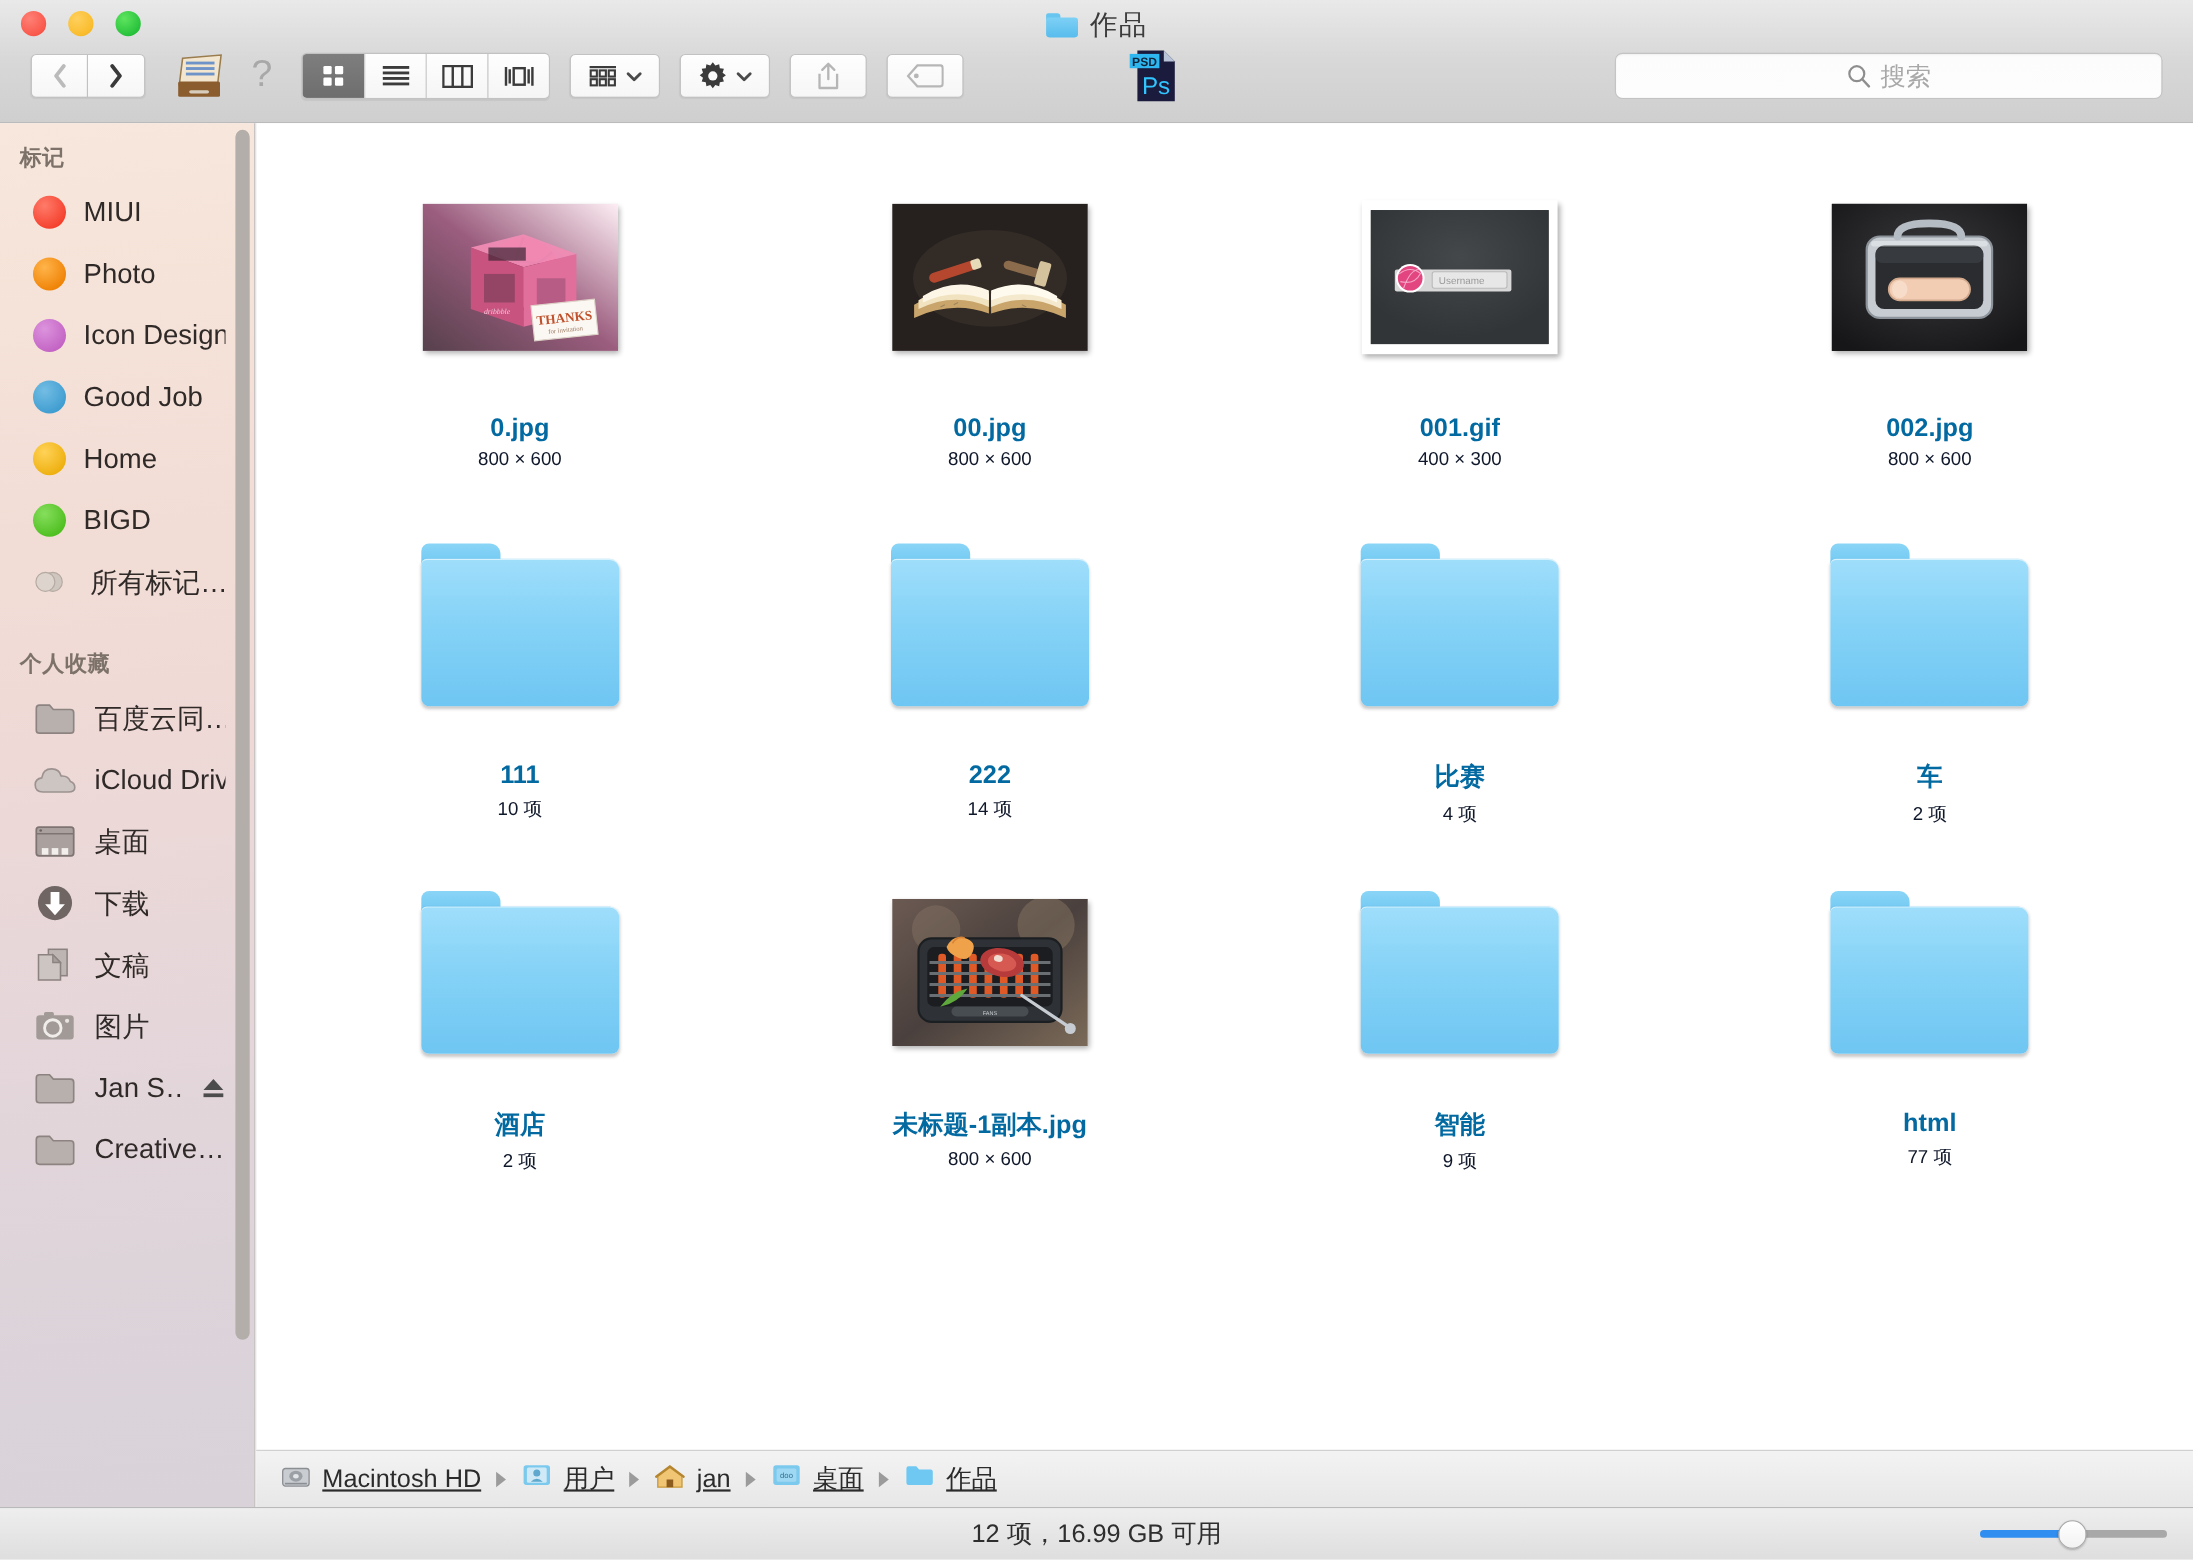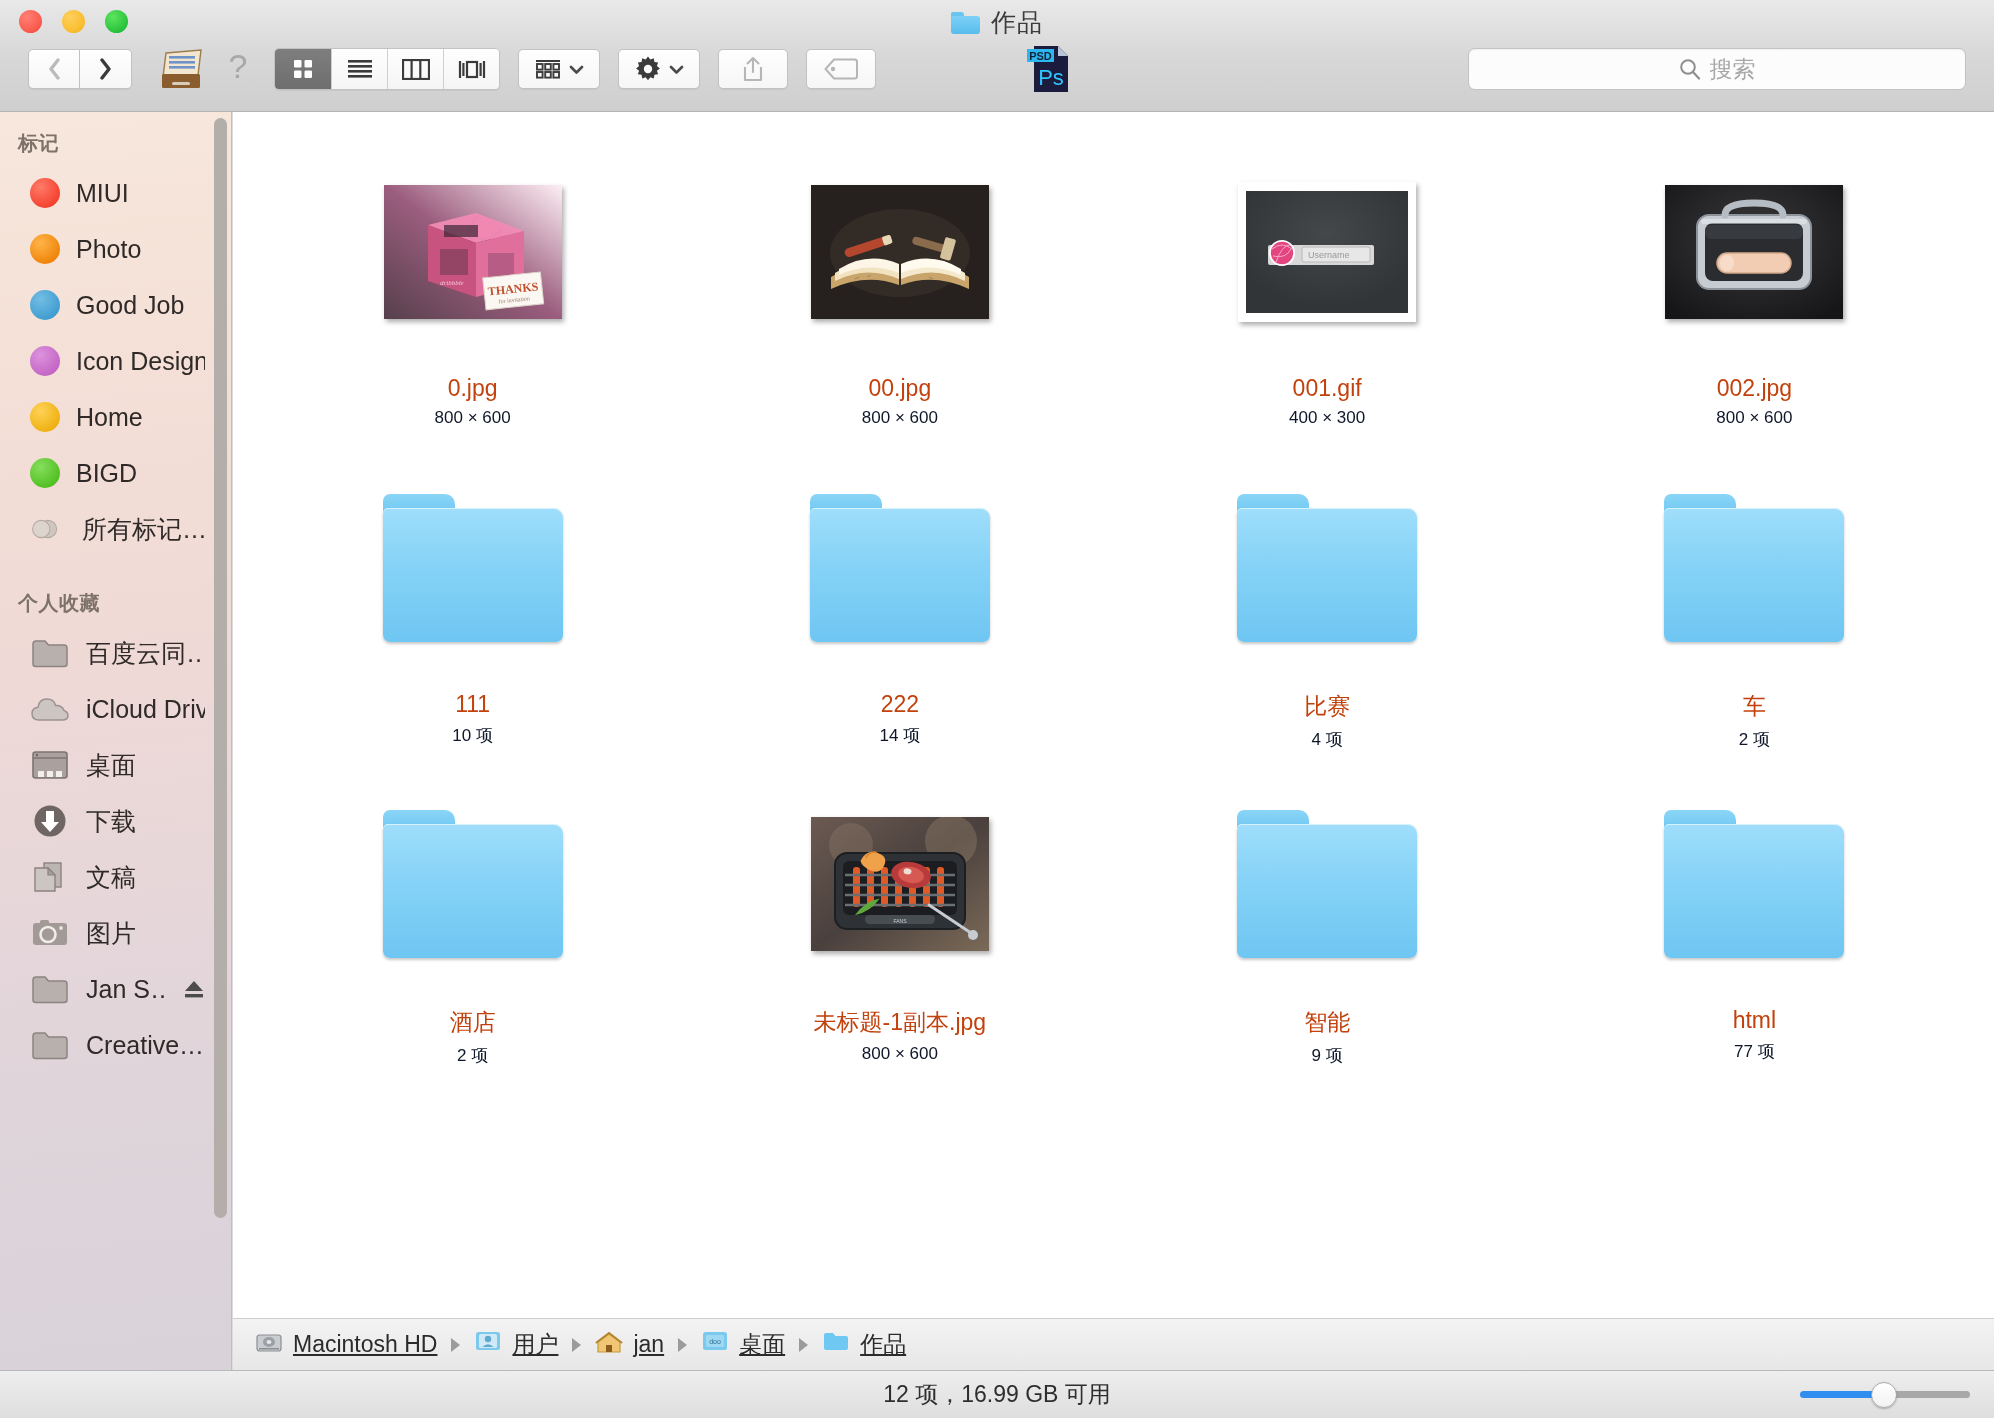--- a/index.html
+++ b/index.html
@@ -171,21 +171,21 @@
     padding-top: 22px;
     cursor: default;
   }
   .thumb-wrap {
     height: 200px; display: flex; align-items: center; justify-content: center;
   }
   .thumb {
     box-shadow: 2px 3px 5px rgba(0,0,0,.33);
     position: relative; overflow: hidden;
   }
-  .fname { font-size: 23px; color: #c2410c; margin-top: 23px; text-align: center; }
+  .fname { font-size: 23px; color: #0369a1; margin-top: 23px; text-align: center; font-weight: bold; }
   .fmeta { font-size: 17px; color: #0f172a; margin-top: 6px; text-align: right; }
 
   
   .folder-lg { width: 180px; height: 148px; position: relative; }
   .folder-lg .tab {
     position: absolute; left: 0; top: 0; width: 72px; height: 18px;
     background: linear-gradient(180deg, #8ad5f7, #72c9f2);
     border-radius: 7px 10px 0 0;
   }
   .folder-lg .front {
@@ -392,26 +392,26 @@
 
       <div class="sb-item">
         <div class="tagdot" style="background:radial-gradient(circle at 35% 30%,#ff7b69,#f4402d 75%,#dd3322)"></div>
         <span class="sb-label">MIUI</span>
       </div>
       <div class="sb-item">
         <div class="tagdot" style="background:radial-gradient(circle at 35% 30%,#ffb44a,#ef8307 75%,#d97500)"></div>
         <span class="sb-label">Photo</span>
       </div>
       <div class="sb-item">
+        <div class="tagdot" style="background:radial-gradient(circle at 35% 30%,#dc93dd,#c364c4 75%,#b152b2)"></div>
+        <span class="sb-label">Icon Design</span>
+      </div>
+      <div class="sb-item">
         <div class="tagdot" style="background:radial-gradient(circle at 35% 30%,#73bde4,#3f9dd0 75%,#2f8bbf)"></div>
         <span class="sb-label">Good Job</span>
-      </div>
-      <div class="sb-item">
-        <div class="tagdot" style="background:radial-gradient(circle at 35% 30%,#dc93dd,#c364c4 75%,#b152b2)"></div>
-        <span class="sb-label">Icon Design</span>
       </div>
       <div class="sb-item">
         <div class="tagdot" style="background:radial-gradient(circle at 35% 30%,#ffd257,#eeb010 75%,#d89c00)"></div>
         <span class="sb-label">Home</span>
       </div>
       <div class="sb-item">
         <div class="tagdot" style="background:radial-gradient(circle at 35% 30%,#86de5c,#4fbf21 75%,#3da916)"></div>
         <span class="sb-label">BIGD</span>
       </div>
       <div class="sb-item">

